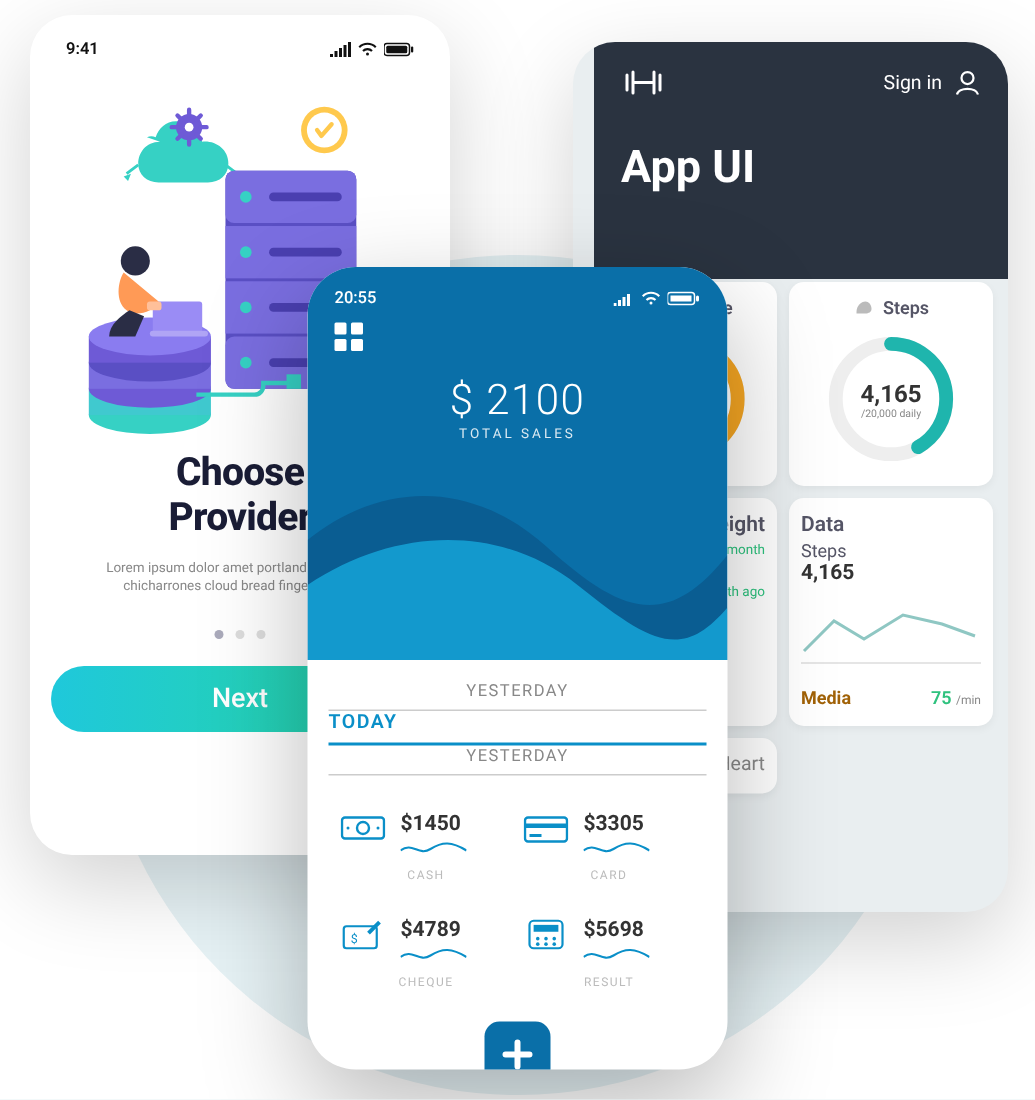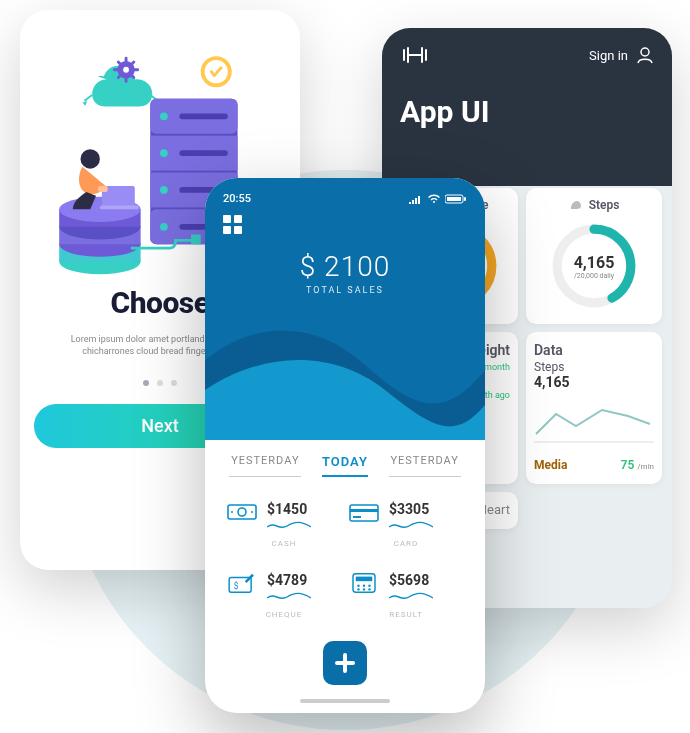--- a/index.html
+++ b/index.html
@@ -34,21 +34,21 @@
     box-shadow: 0 20px 60px rgba(0,0,0,0.18);
     z-index: 2;
     padding: 14px;
     overflow: hidden;
   }
   .status-bar { display:flex; justify-content:space-between; align-items:center; font-size:11px; font-weight:600; color:#111; padding:2px 10px 0; }
   .status-icons { display:flex; gap:4px; align-items:center; }
   .illus { position:relative; height:250px; width:100%; margin-top:8px; }
   .illus svg { width:100%; height:100%; }
   .title-left { text-align:center; margin-top:4px; }
-  .title-left h2 { font-size:30px; font-weight:800; color:#1a1d36; line-height:1.15; letter-spacing:-0.5px; }
+  .title-left h2 { font-size:26px; font-weight:800; color:#1a1d36; line-height:1.15; letter-spacing:-0.5px; }
   .desc-left { text-align:center; font-size:9px; color:#888; margin-top:12px; padding:0 10px; line-height:1.4; }
   .dots { display:flex; justify-content:center; gap:8px; margin-top:22px; }
   .dot { width:6px; height:6px; border-radius:50%; background:#ddd; }
   .dot.active { background:#aab; }
   .next-btn {
     margin-top:18px; width:100%; height:44px; border-radius:22px;
     background:linear-gradient(90deg,#1fc8db,#28d8a0);
     color:#fff; font-weight:500; font-size:18px;
     display:flex; align-items:center; justify-content:center;
     cursor:pointer;
@@ -65,20 +65,21 @@
     border-radius:28px;
     box-shadow:0 20px 60px rgba(0,0,0,0.18);
     z-index:1;
     overflow:hidden;
   }
   .fit-header {
     background:#2a3340;
     height:158px;
     padding:18px 18px 0;
     color:#fff;
+    margin-left:14px;
   }
   .fit-top { display:flex; justify-content:space-between; align-items:center; }
   .signin { display:flex; align-items:center; gap:8px; font-size:13px; cursor:pointer; }
   .fit-title { font-size:30px; font-weight:700; margin-top:30px; }
   .fit-grid {
     padding:8px 10px;
     display:grid;
     grid-template-columns:1fr 1fr;
     gap:8px;
     margin-top:-6px;
@@ -125,40 +126,56 @@
     overflow:hidden;
   }
   .sales-status { display:flex; justify-content:space-between; padding:14px 18px 0; font-size:11px; font-weight:500; }
   .menu-dots { padding:10px 18px; }
   .menu-dots .grid4 { display:grid; grid-template-columns:8px 8px; grid-template-rows:8px 8px; gap:3px; }
   .grid4 span { background:#fff; border-radius:1px; }
   .amount { text-align:center; margin-top:6px; }
   .amount .big { font-size:28px; font-weight:300; letter-spacing:1px; }
   .amount .small { font-size:9px; letter-spacing:2px; opacity:.85; margin-top:2px; }
   .wave1 { position:absolute; bottom:0; left:0; right:0; height:130px; }
-  .tabs { display:flex; justify-content:space-around; padding:14px 14px 0; }
+  .tabs { display:flex; justify-content:space-around; padding:14px 14px 0;flex-direction:column; }
   .tab { font-size:11px; letter-spacing:1px; color:#888; padding-bottom:6px; cursor:pointer; }
   .tab.active { color:#0a8fc8; font-size:13px; font-weight:600; border-bottom:2px solid #0a8fc8; }
   .tab.sub { border-bottom:1px solid #ccc; min-width:72px; text-align:center; }
   .sales-grid { display:grid; grid-template-columns:1fr 1fr; gap:24px 8px; padding:24px 22px 10px; }
   .sitem { display:flex; gap:10px; align-items:flex-start; }
   .sicon { width:30px; height:22px; flex-shrink:0; }
   .sval { font-size:14px; font-weight:700; color:#333; }
   .sspark { margin-top:2px; }
   .slabel { font-size:8px; letter-spacing:1px; color:#bbb; margin-top:2px; text-align:center; }
   .plus-btn { width:44px; height:44px; background:#0a6fa8; border-radius:10px; margin:12px auto 0; display:flex; align-items:center; justify-content:center; cursor:pointer; }
   .home-ind { width:90px; height:4px; background:#ccc; border-radius:2px; margin:14px auto 10px; }
 
 </style>
 </head>
 <body>
 
 <div class="bg-circle"></div>
 
 <div class="phone-left">
+  <div class="status-bar">
+    <span>9:41</span>
+    <div class="status-icons">
+      <svg width="14" height="10">
+          <path d="M0 8h2v2H0zM3 6h2v4H3zM6 4h2v6H6zM9 2h2v8H9zM12 0h2v10h-2z" fill="#111"></path>
+        </svg>
+      <svg width="14" height="10">
+          <path d="M7 9a1 1 0 100-2 1 1 0 000 2zM3.5 5.5a5 5 0 017 0l-1 1a3.6 3.6 0 00-5 0zM1 3a8.5 8.5 0 0112 0l-1 1a7 7 0 00-10 0z" fill="#111"></path>
+        </svg>
+      <svg width="20" height="10">
+          <rect x="0" y="1" width="17" height="8" rx="2" fill="none" stroke="#111"></rect>
+          <rect x="1.5" y="2.5" width="14" height="5" rx="1" fill="#111"></rect>
+          <rect x="18" y="3" width="1.5" height="4" rx="0.7" fill="#111"></rect>
+        </svg>
+    </div>
+  </div>
 
   <div class="illus">
     <svg viewBox="0 0 260 240">
 
       <g>
         <path d="M75 40c-10 0-15 8-15 15 0 8 6 13 14 13h34c8 0 14-5 14-13 0-10-9-16-18-15-2-9-10-14-18-14-7 0-12 5-14 11-2-1-4-1-6 0" fill="#36d1c4"></path>
         <circle cx="95" cy="30" r="9" fill="#6e5ad6"></circle>
         <circle cx="95" cy="30" r="3" fill="#fff"></circle>
         <path d="M95 18v4M95 38v4M83 30h4M103 30h4M87 22l3 3M100 35l3 3M87 38l3-3M100 25l3-3" stroke="#6e5ad6" stroke-width="3" stroke-linecap="round"></path>
         <path d="M60 56l-8 6M120 56l8 6" stroke="#36d1c4" stroke-width="2" fill="none"></path>
@@ -208,21 +225,21 @@
         <path d="M26 46c-6 4-14 10-14 18h18l6-14z" fill="#2a2d45"></path>
         <rect x="38" y="40" width="10" height="6" rx="2" fill="#ffc09a"></rect>
       </g>
 
       <path d="M100 214 h40 a6 6 0 006-6 v-2 h20" stroke="#36d1c4" stroke-width="3" fill="none"></path>
       <rect x="162" y="200" width="10" height="10" fill="#36d1c4"></rect>
     </svg>
   </div>
 
   <div class="title-left">
-    <h2><span>Choose</span><br></h2>
+    <h2><span>Choose</span><br><span>Provider</span></h2>
   </div>
   <div class="desc-left">Lorem ipsum dolor amet portland shoreditch chicharrones cloud bread fingerstache.</div>
   <div class="dots">
     <span class="dot active"></span>
     <span class="dot"></span>
     <span class="dot"></span>
   </div>
   <div class="next-btn">Next</div>
 </div>
 

